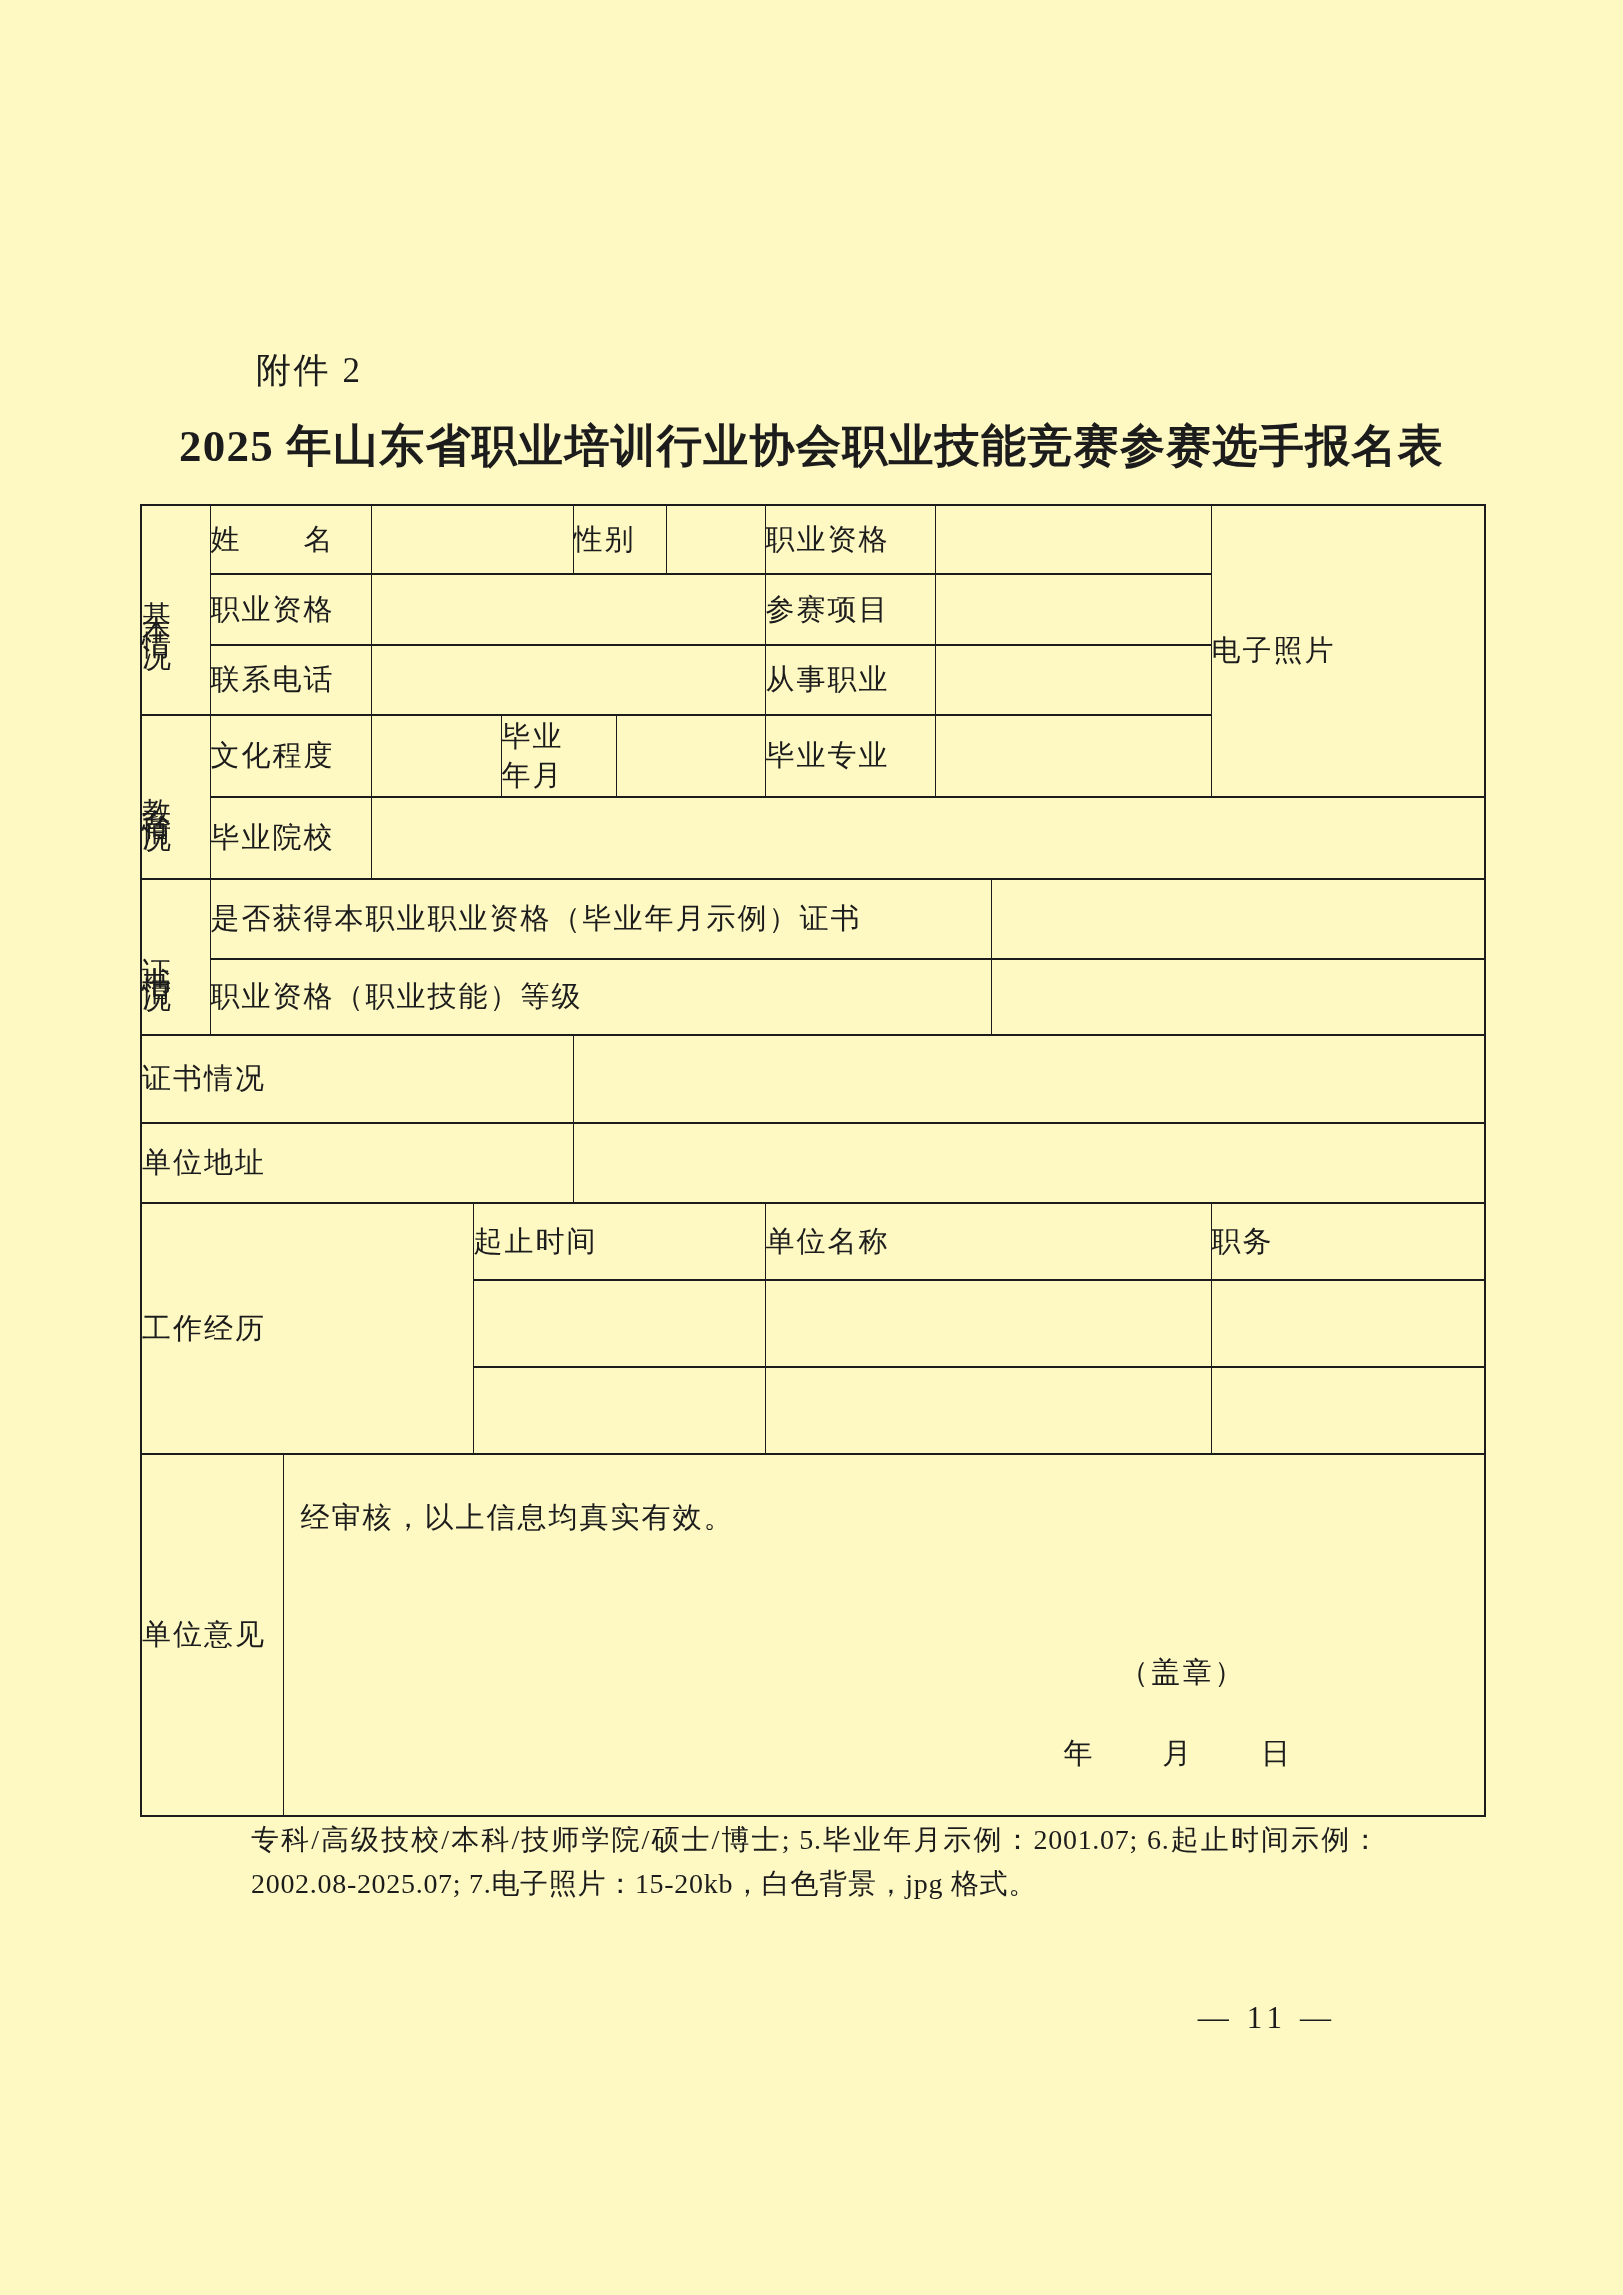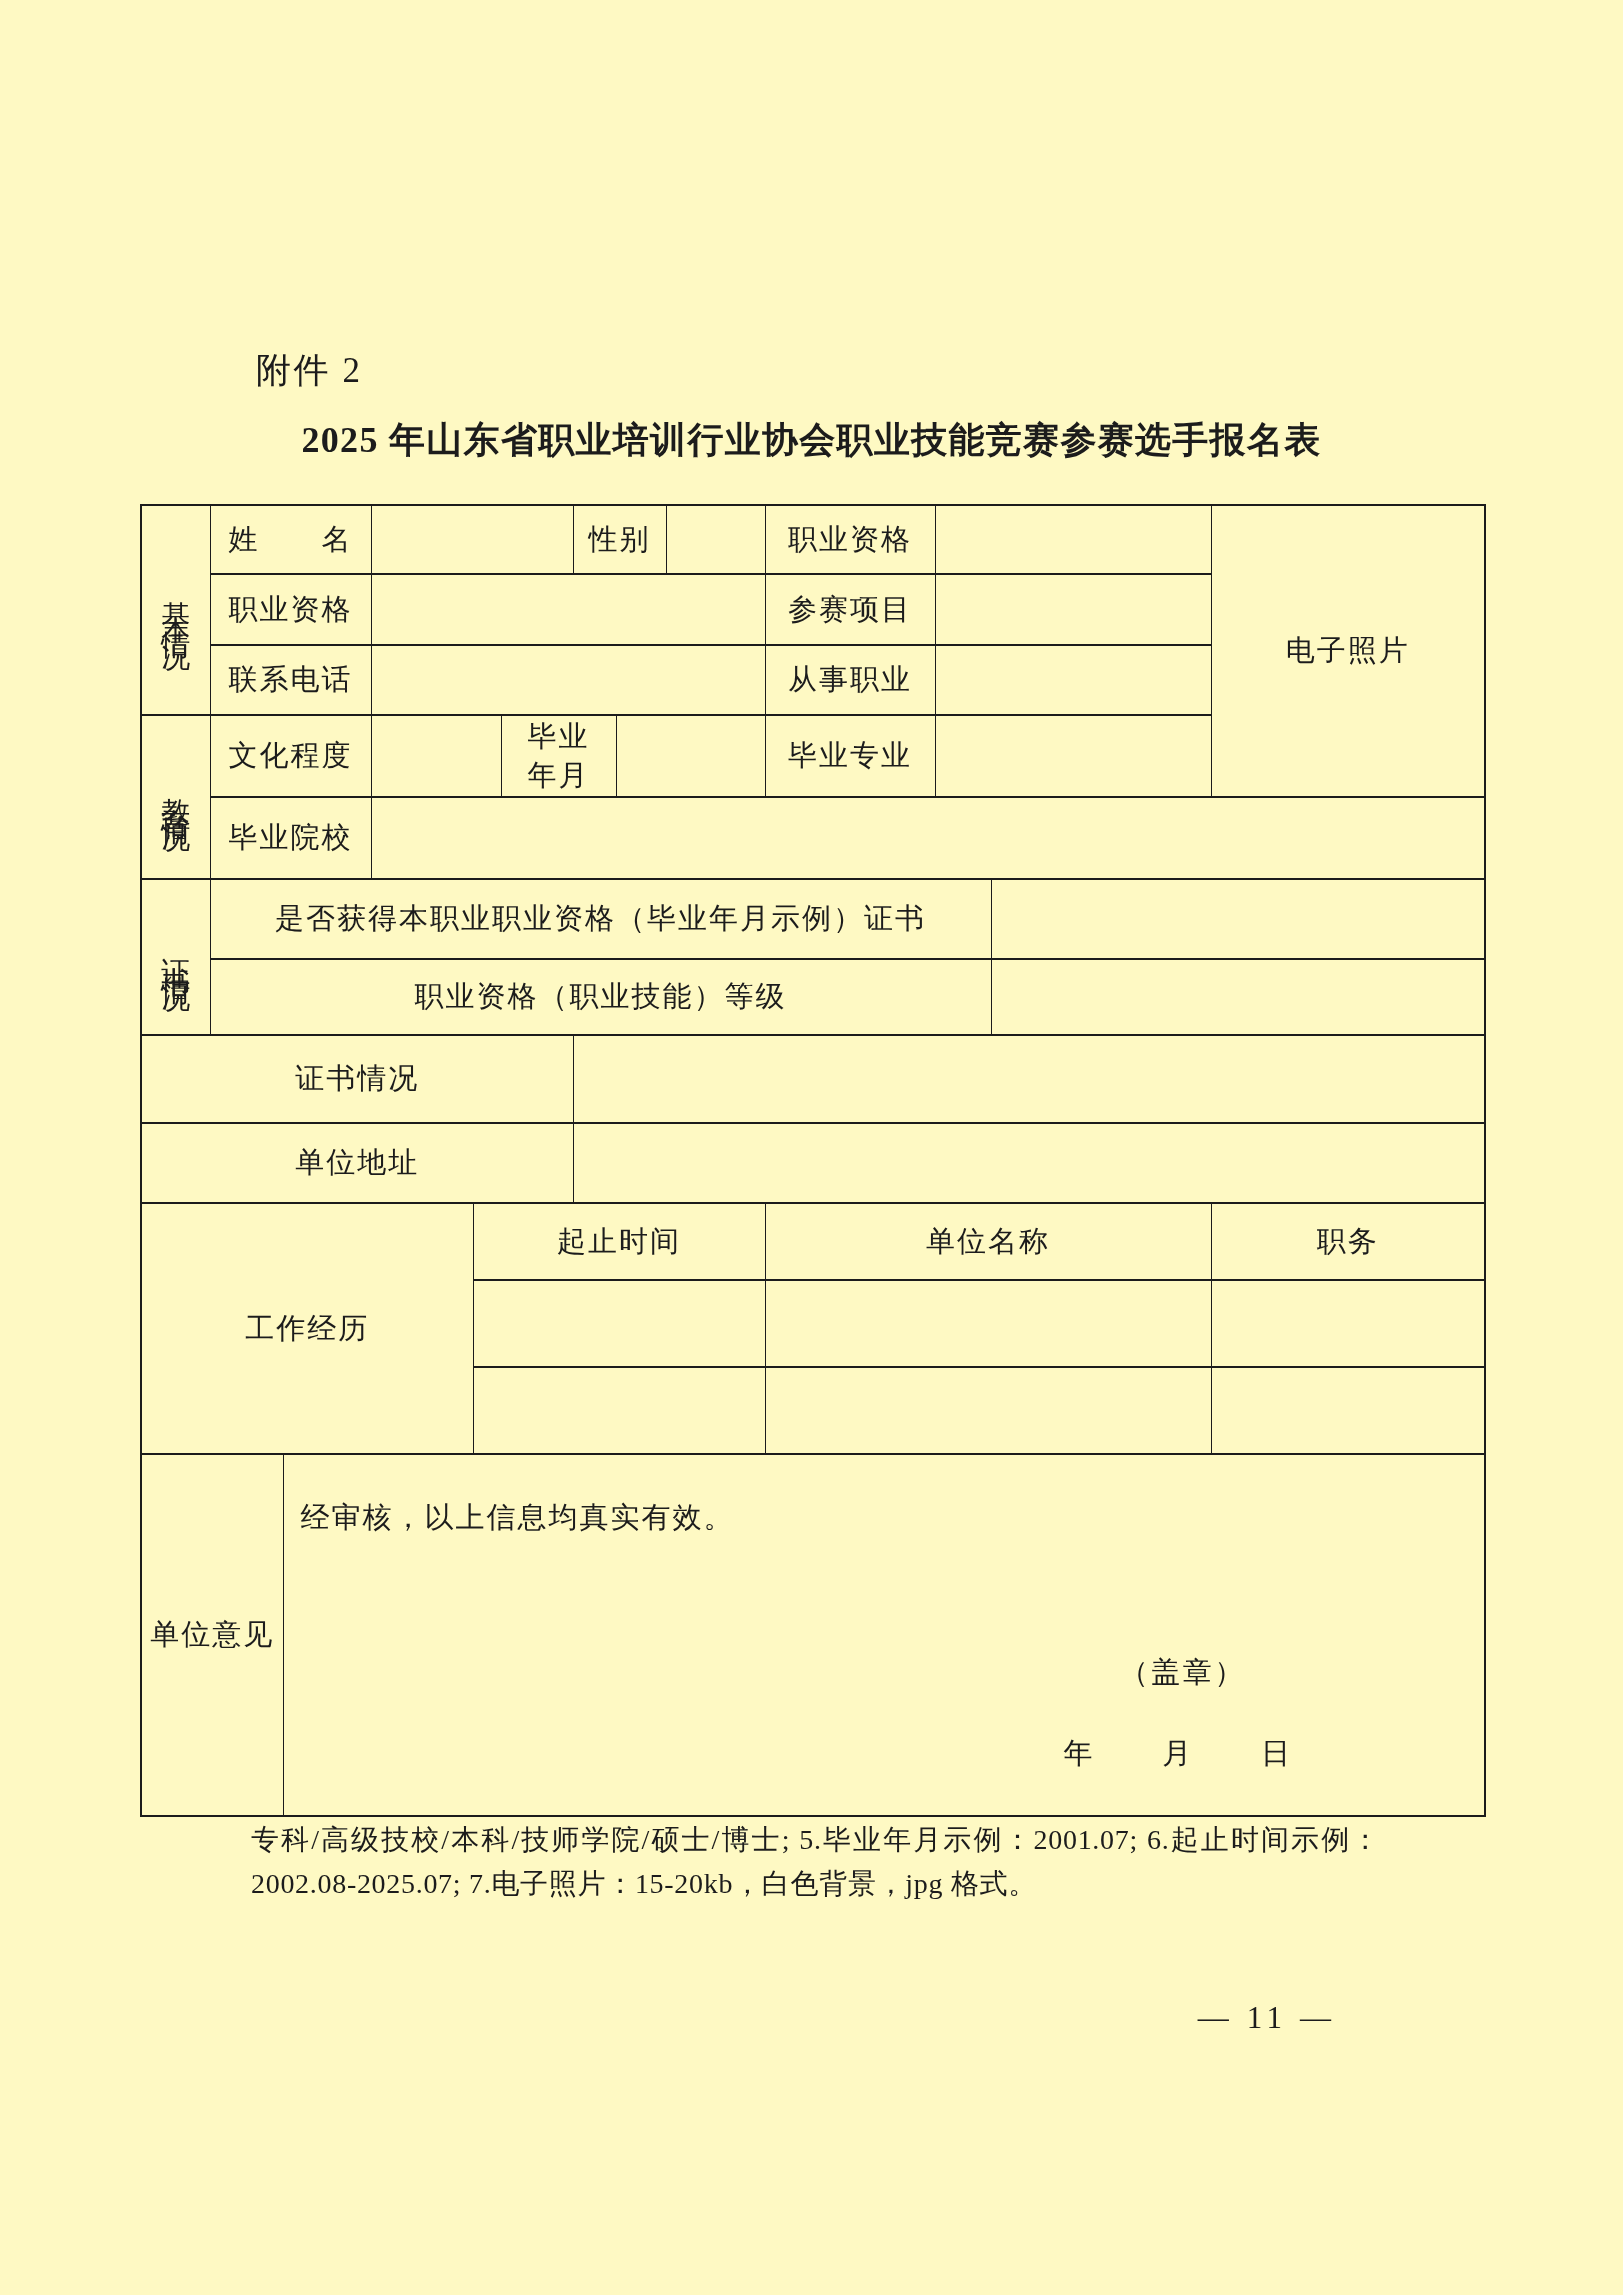--- a/index.html
+++ b/index.html
@@ -10,30 +10,30 @@
     font-family:"Liberation Serif","DejaVu Serif",serif;
     color:#1c1c1c;
     overflow:hidden;
   }
   .attachment{
     position:absolute;left:256px;top:347px;
     font-size:35px;letter-spacing:2.6px;
   }
   .doc-title{
     position:absolute;left:0;top:416px;width:100%;
-    text-align:center;font-size:36px;font-weight:bold;letter-spacing:1.3px;
+    text-align:center;font-size:45px;font-weight:bold;letter-spacing:1.3px;
   }
   table.form{
     position:absolute;left:140px;top:504px;
     width:1345px;border-collapse:collapse;table-layout:fixed;
     border:2.6px solid #1c1c1c;
   }
   table.form td{
     border:solid #1c1c1c;border-width:2px 1.3px;
-    text-align:center;vertical-align:middle;
+    vertical-align:middle;
     font-size:29px;letter-spacing:2px;
     padding:0;overflow:hidden;
   }
   td.section-cell .vtext{
     writing-mode:vertical-lr;text-orientation:upright;
     letter-spacing:14.4px;line-height:1;display:inline-block;
     font-size:29px;
   }
   td.tight .vtext{letter-spacing:9.2px;}
   td.prewrap{white-space:pre-line;line-height:1.35;}

